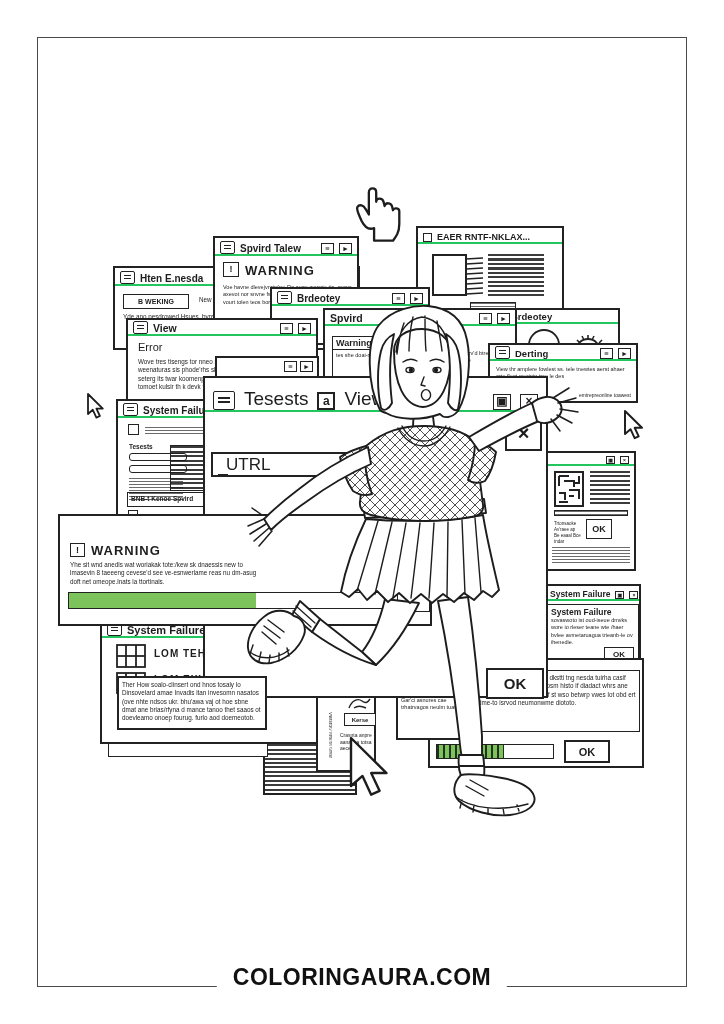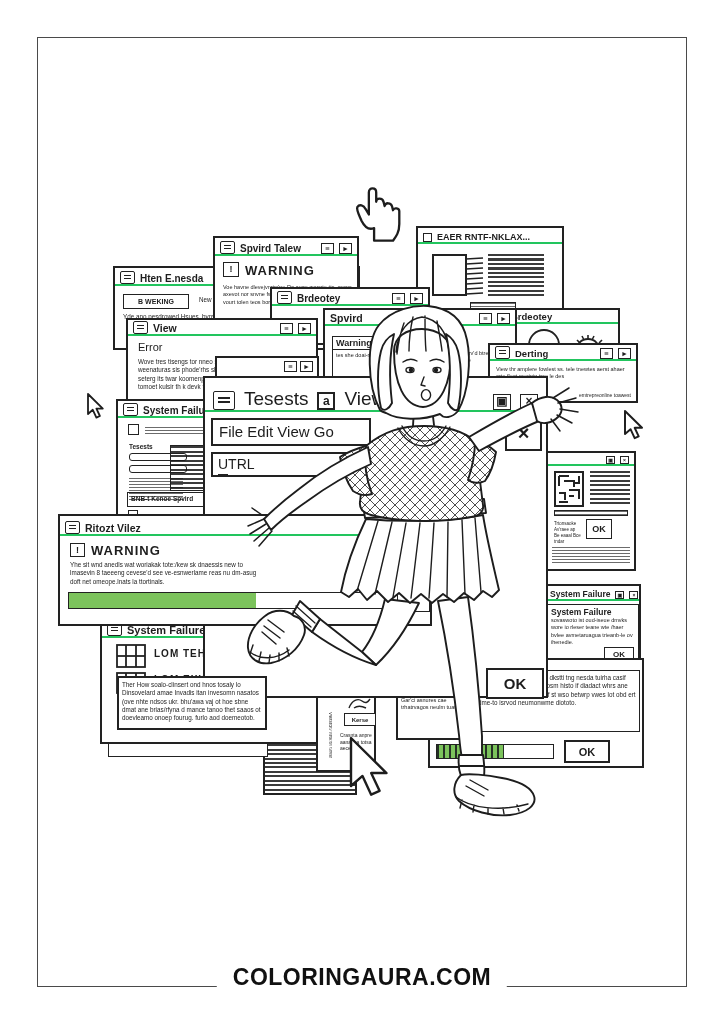--- a/index.html
+++ b/index.html
@@ -241,34 +241,29 @@
 
 <div class="w" style="left:203px;top:376px;width:345px;height:322px;z-index:7">
   <div class="tb" style="height:34px;font-size:19px;font-weight:normal;gap:9px;padding:0 8px">
     <span class="tico lg"></span>
     <span>Tesests</span>
     <span class="abadge">a</span>
     <span>View Go</span>
     <span style="margin-left:auto" class="ctrl lg">▣</span>
     <span class="ctrl lg">×</span>
   </div>
-  <div class="abs" style="left:6px;top:40px;width:160px;height:28px;border:2px solid #222;font-size:15px;line-height:24px;padding-left:6px;white-space:nowrap">File Edit View Go</div>
   <div class="abs" style="left:300px;top:38px;width:37px;height:35px;border:2px solid #222;font-size:20px;font-weight:bold;display:flex;align-items:center;justify-content:center">×</div>
   <div class="abs" style="left:6px;top:74px;width:205px;height:25px;border:2px solid #222">
-    <span style="font-size:14px;line-height:21px;padding-left:5px;display:inline-block">UTRL</span>
+    <span style="font-size:17px;line-height:21px;padding-left:13px;display:inline-block">UTRL</span>
     <div class="u-line" style="left:5px;top:20px;width:10px"></div>
   </div>
   <div class="okbtn" style="left:281px;top:290px;width:58px;height:31px;font-size:15px;border-width:2.2px">OK</div>
 </div>
 
 <div class="w" style="left:58px;top:514px;width:374px;height:112px;z-index:8">
-  <div class="tb" style="height:20px;font-size:10.5px">
-      <span class="tico"></span>
-    <span>Ritozt Vilez</span>
-    </div>
   <div class="wico" style="left:10px;top:27px;width:15px;height:14px;font-size:9px;line-height:12px">!</div>
   <div class="abs hwarn" style="left:31px;top:27px;font-size:13px">WARNING</div>
   <div class="abs t6" style="left:10px;top:45px;width:190px">Yhe sit wnd anedls wat woriakak tote:/kew sk dnaessis new to lmasevin 8 taeeeng cevese'd see ve-esnwerlame reas nu dm-asug doft net omeope.lnats la ttortinals.</div>
   <div class="bar" style="left:8px;top:76px;width:330px;height:17px">
     <i class="fill-green" style="width: 57%;"></i>
     </div>
   <div class="abs" style="left:346px;top:70px;width:24px;height:26px;border:1.8px solid #222"></div>
 </div>
 
 <div class="w" style="left:100px;top:614px;width:218px;height:130px;z-index:6">

